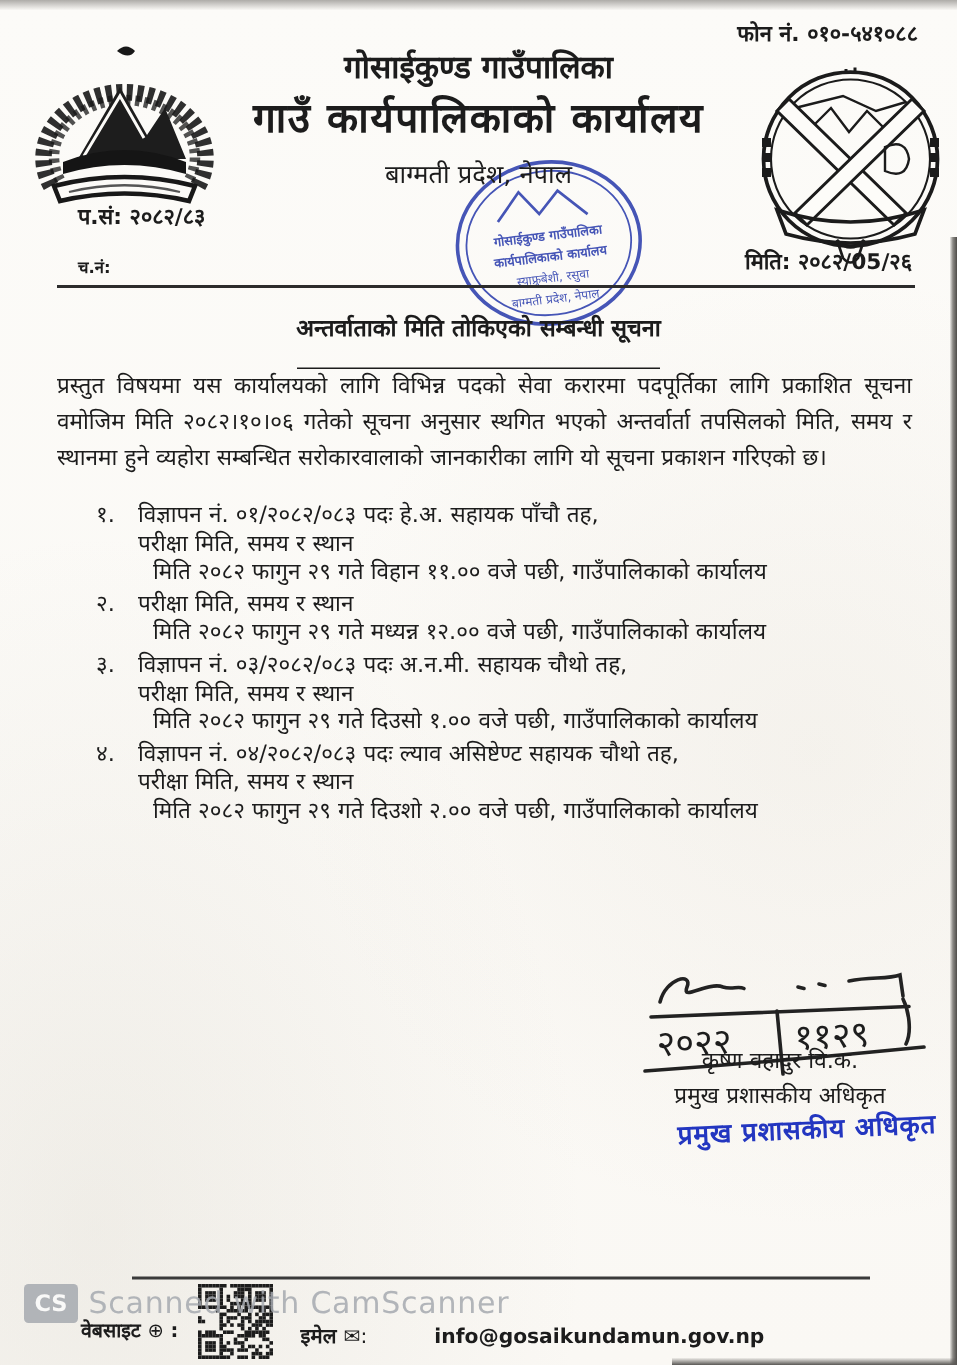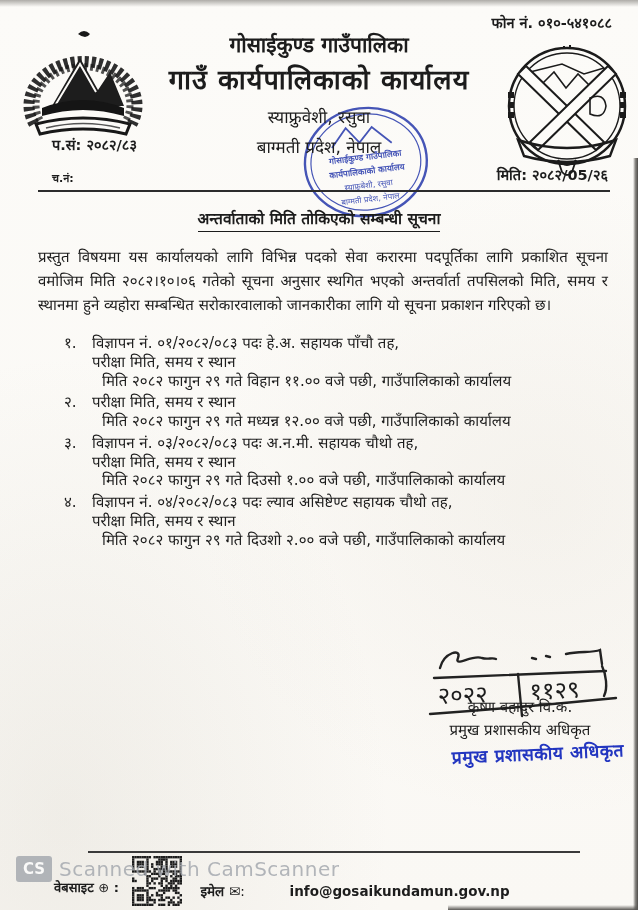--- a/index.html
+++ b/index.html
@@ -43,21 +43,21 @@
   .head-rule { top: 190px; left: 38px; right: 28px; height: 2px; background: #2c2c2c; }
 
   .emblem-left  { left: 12px;  top: 28px; }
   .emblem-right { left: 500px; top: 44px; }
   .stamp-header { left: 300px; top: 104px; transform: rotate(-7deg); opacity: .88; }
 
   
   .subject-wrap { top: 209px; left: 0; right: 0; text-align: center; }
   .subject {
     display: inline-block; font-size: 15.5px; font-weight: bold;
-    border-bottom: 1.6px solid #1c1c1c; padding-bottom: 2px;
+    border-bottom: 1.6px solid #1c1c1c; padding-bottom: 16px;
   }
 
   
   .para { top: 245px; left: 38px; right: 30px; font-size: 15px; line-height: 24px;
           text-align: justify; font-weight: 500; }
   .list { top: 334px; left: 64px; right: 26px; font-size: 15px; line-height: 24px; }
   .item { position: relative; padding-left: 28px; margin-bottom: 3px; font-weight: 500; }
   .item .num { position: absolute; left: 0; top: 0; }
   .item .l3 { padding-left: 10px; }
 
@@ -76,21 +76,21 @@
   .qr { left: 132px; top: 856px; }
   .slogan { top: 858px; left: 190px; width: 402px; text-align: center;
             font-size: 13.5px; font-weight: bold; }
   .email-row { top: 883px; left: 190px; width: 330px; text-align: center;
                font-size: 13.5px; font-weight: bold; }
   .email-row .latin { font-family: "DejaVu Sans", sans-serif; font-weight: bold; padding-left: 40px; }
   .website-row { top: 880px; left: 54px; font-size: 13px; font-weight: bold; }
   .glyph-icon { font-weight: normal; }
 
   
-  .watermark { left: 16px; top: 856px; display: flex; align-items: center; gap: 7px;
+  .watermark { left: 16px; top: 856px; display: flex; align-items: flex-start; gap: 7px;
                z-index: 6; opacity: .85; }
   .cs-badge { width: 36px; height: 26px; background: #a6aab0; color: #fbfbfb;
               font-weight: bold; font-size: 15px; display: flex; align-items: center;
               justify-content: center; border-radius: 3px; }
   .wm-text { color: #a6aab0; font-size: 20px; letter-spacing: .5px; white-space: nowrap; }
 
   svg text { font-family: "DejaVu Sans", "Liberation Sans", sans-serif; }
 </style>
 </head>
 <body>
@@ -147,21 +147,20 @@
       <text x="66" y="84" font-size="8">स्याफ्रुबेशी, रसुवा</text>
       <text x="66" y="98" font-size="8">बाग्मती प्रदेश, नेपाल</text>
     </g>
   </svg>
 
   <div class="abs phone dev">फोन नं. ०१०-५४१०८८</div>
 
   <div class="abs head-center">
     <div class="h-muni dev">गोसाईकुण्ड गाउँपालिका</div>
     <div class="h-office dev">गाउँ कार्यपालिकाको कार्यालय</div>
-    <div class="h-addr1 dev">स्याफ्रुवेशी, रसुवा</div>
     <div class="h-addr2 dev">बाग्मती प्रदेश, नेपाल</div>
   </div>
 
   <div class="abs refline dev">प.सं: २०८२/८३</div>
   <div class="abs chline dev">च.नं:</div>
   <div class="abs dateline dev">मिति: २०८२/05/२६</div>
   <div class="abs head-rule"></div>
 
   <div class="abs subject-wrap">
     <span class="subject dev">अन्तर्वाताको मिति तोकिएको सम्बन्धी सूचना</span>

